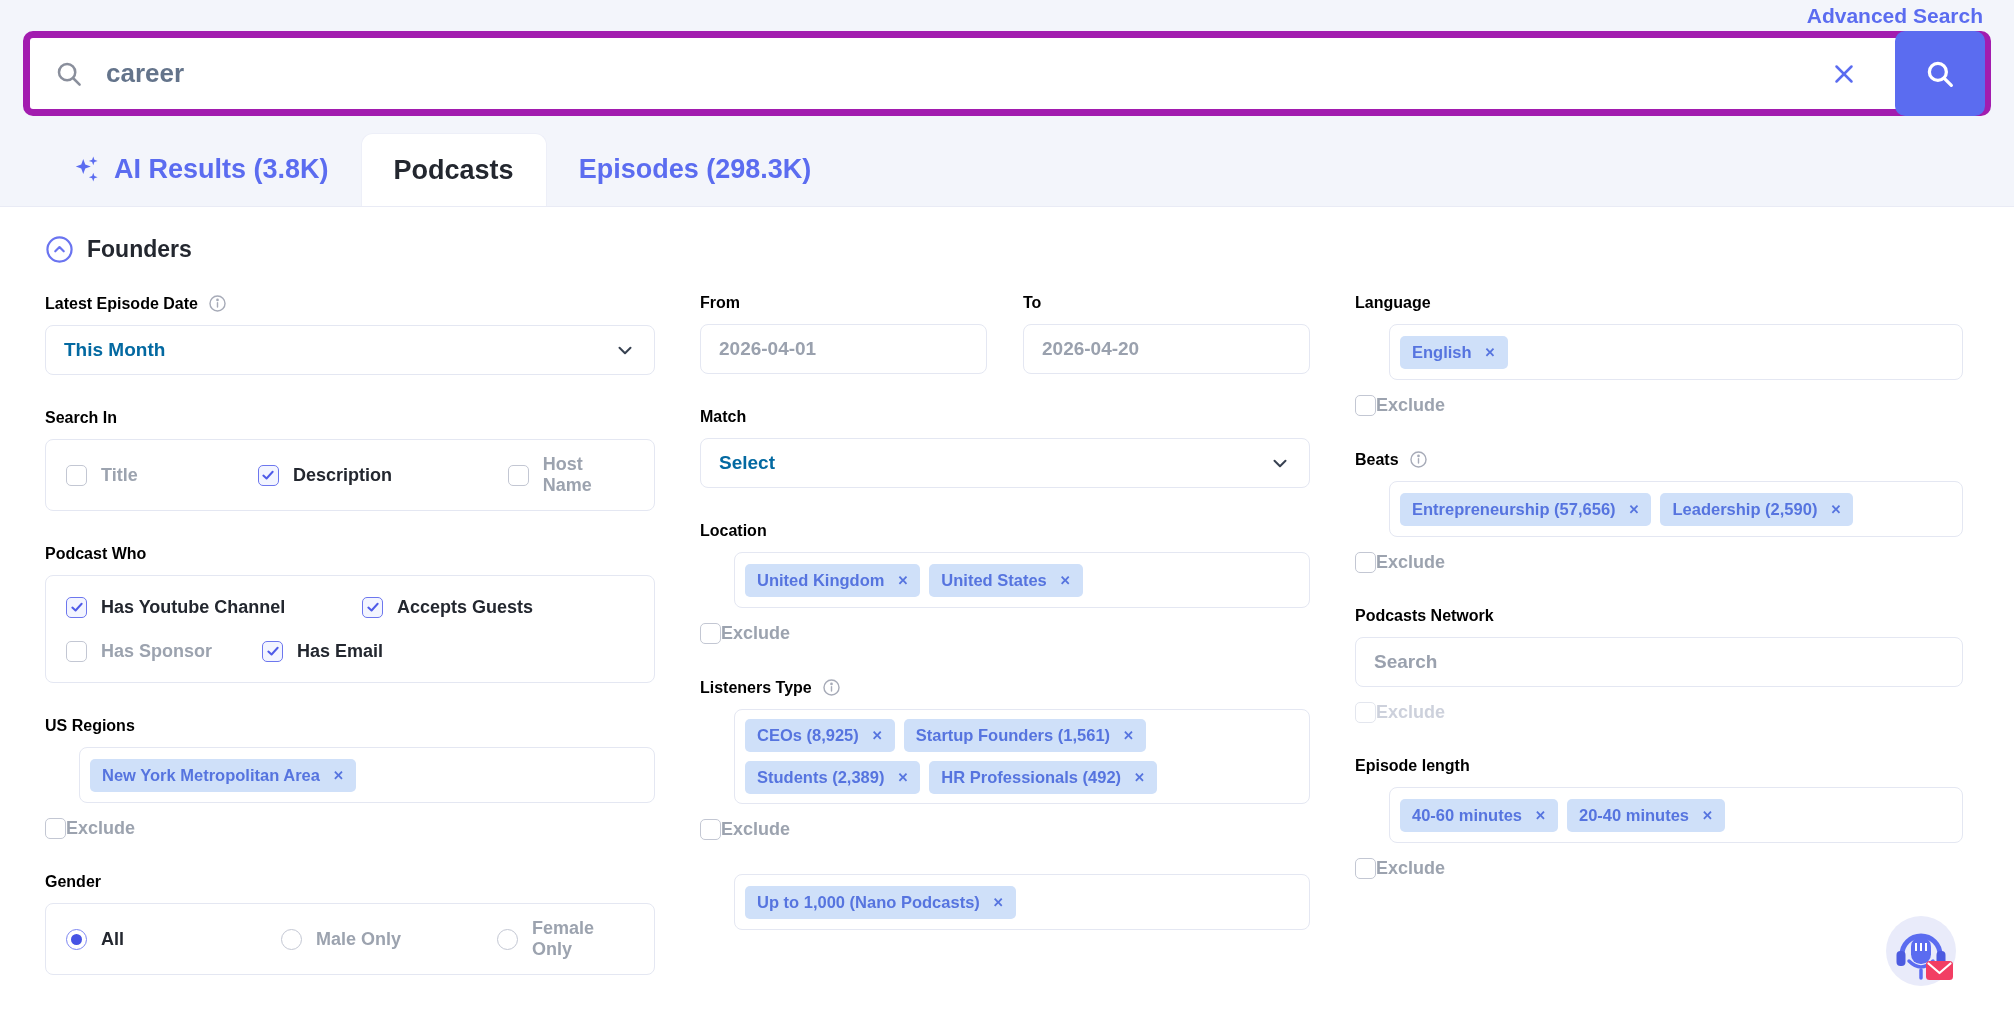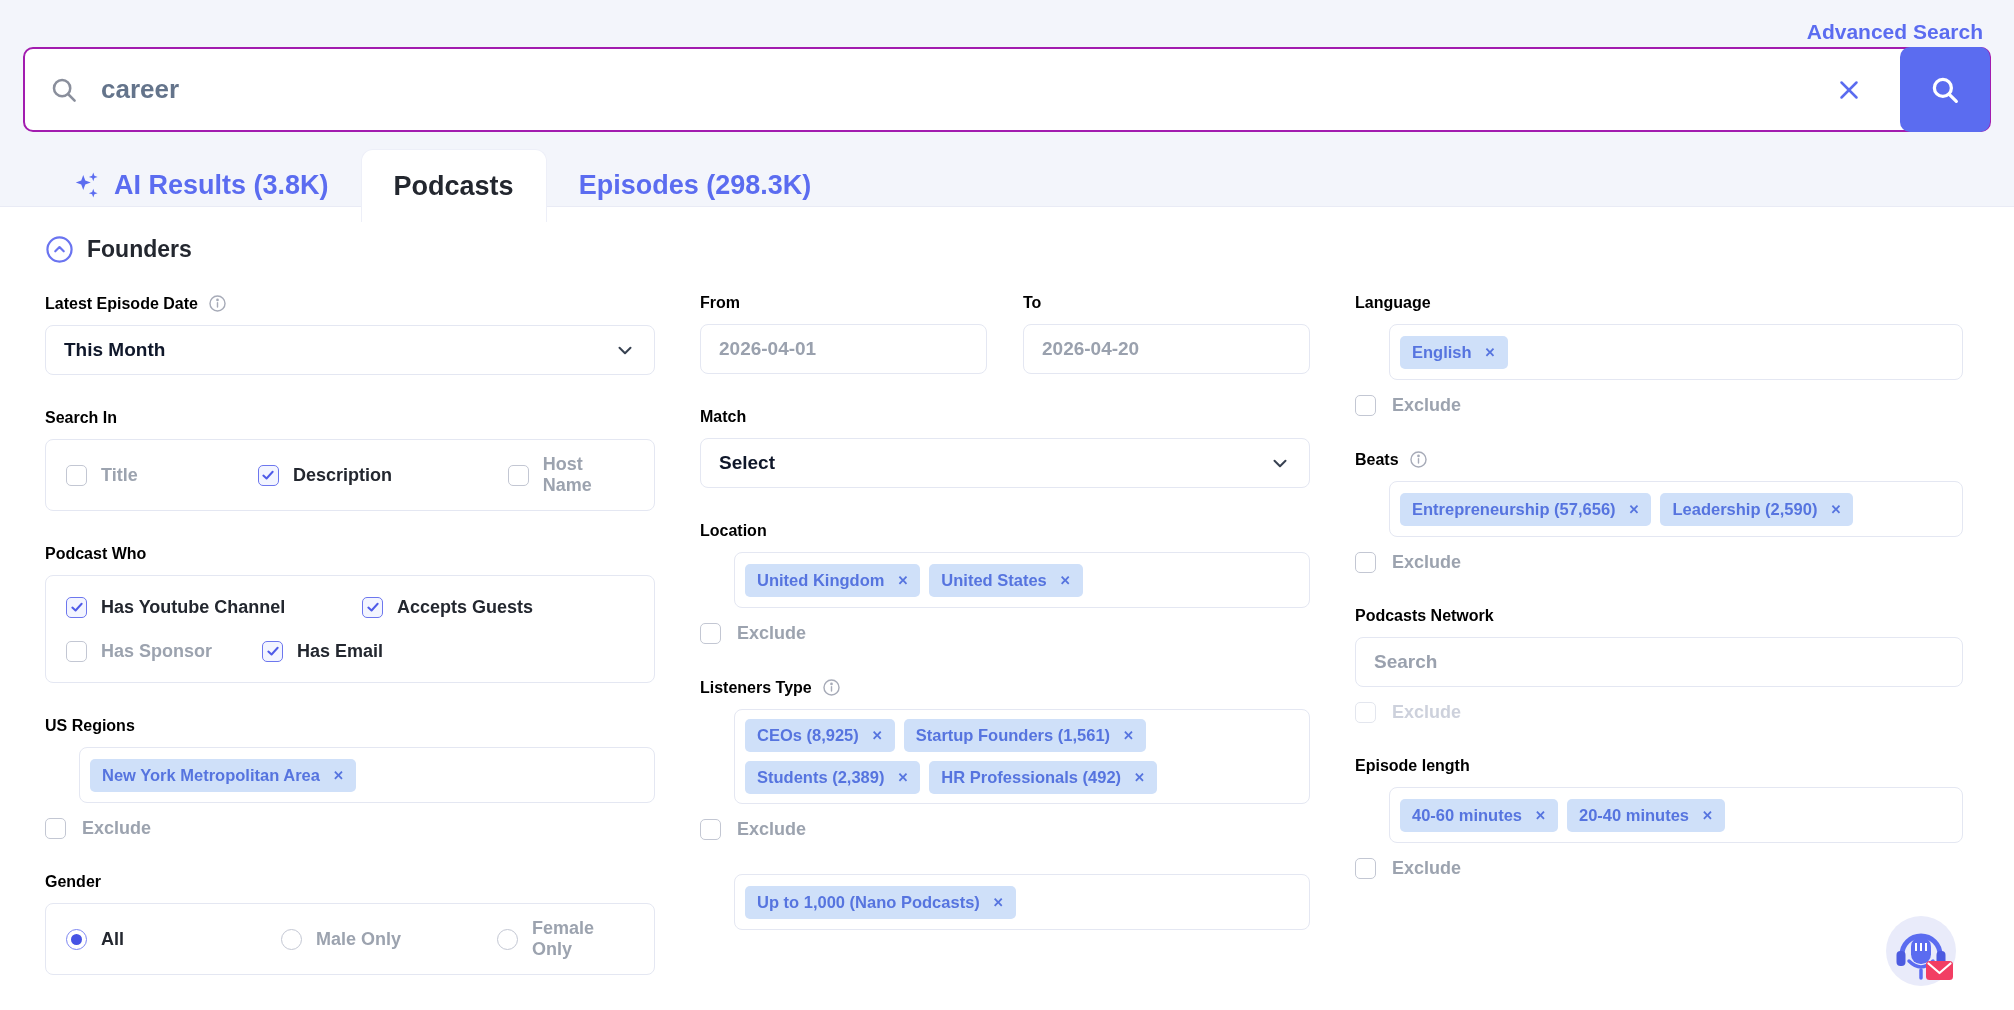--- a/index.html
+++ b/index.html
@@ -1,25 +1,25 @@
 <!DOCTYPE html>
 <html><head>
 <meta charset="utf-8">
 <style>
   * { margin:0; padding:0; box-sizing:border-box; }
   html,body { width:2014px; height:1010px; }
   body { font-family:"Liberation Sans", sans-serif; background:#fff; overflow:hidden; }
   .page { width:2014px; height:1010px; position:relative; background:#fff; }
 
   
-  .top-band { background:#F3F5FB; border-bottom:1px solid #E9EBF5; padding:16px 23px; height:207px; position:relative; }
+  .top-band { background:#F3F5FB; border-bottom:1px solid #E9EBF5; padding:0 23px; height:207px; position:relative; }
   .adv-row { height:31px; display:flex; justify-content:flex-end; align-items:center; padding-right:8px; }
   .adv-link { color:#5B6CF0; font-size:21px; font-weight:700; text-decoration:none; cursor:pointer; }
 
-  .search-bar { height:85px; background:#fff; border:2px solid #a21caf; border-radius:10px; display:flex; align-items:center; position:relative; }
+  .search-bar { height:85px; background:#fff; border:7px solid #a21caf; border-radius:10px; display:flex; align-items:center; position:relative; }
   .search-bar .mag { margin-left:24px; flex:0 0 auto; }
   .search-input { flex:1; border:none; outline:none; font-family:"Liberation Sans",sans-serif; font-size:26px; font-weight:600; color:#64748B; margin-left:22px; background:transparent; }
   .clear-btn { background:none; border:none; cursor:pointer; padding:8px; margin-right:28px; display:flex; align-items:center; }
   .search-btn { width:90px; height:85px; margin-right:-1px; background:#5B6CF0; border:none; border-radius:10px; cursor:pointer; display:flex; align-items:center; justify-content:center; flex:0 0 auto; }
 
   .tabs { display:flex; align-items:stretch; height:72px; margin-top:17px; padding-left:17px; }
   .tab { display:flex; align-items:center; gap:12px; padding:0 32px; font-size:27px; font-weight:700; color:#5B6CF0; cursor:pointer; }
   .tab.active { background:#fff; color:#23272F; border-radius:12px 12px 0 0; border:1px solid #EDEFF8; border-bottom:none; height:73px; }
 
   
@@ -28,29 +28,29 @@
   .filters-header span { font-size:23px; font-weight:700; color:#23272F; }
 
   .grid { display:grid; grid-template-columns:610px 610px 608px; column-gap:45px; }
 
   .field { margin-bottom:34px; }
   .flabel { display:flex; align-items:center; gap:10px; margin-bottom:12px; }
   .flabel .lt { font-size:16px; font-weight:700; color:#000000; }
 
   .ctrl { border:1px solid #E4E7F2; border-radius:8px; background:#fff; min-height:50px; display:flex; align-items:center; padding:0 18px; }
   .select { justify-content:space-between; cursor:pointer; }
-  .ph { color:#0f172a; font-size:19px; font-weight:600;text-align:center; }
+  .ph { color:#0369a1; font-size:19px; font-weight:600;text-align:center; }
   .text-input { width:100%; border:none; outline:none; font-family:"Liberation Sans",sans-serif; font-size:19px; font-weight:600; color:#9AA1AE; background:transparent; }
   .text-input::placeholder { color:#9AA1AE; }
 
   .tagbox { border:1px solid #E4E7F2; border-radius:8px; background:#fff; min-height:56px; padding:9px 10px; display:flex; flex-wrap:wrap; gap:9px; align-items:center;margin-left:34px; }
   .tag { background:#CFE0F9; border-radius:5px; padding:7px 12px; display:inline-flex; align-items:center; gap:13px; font-size:16.5px; font-weight:600; color:#5674DF; white-space:nowrap; }
   .tag .tx { font-size:13px; font-weight:700; color:#5674DF; cursor:pointer; line-height:1; }
 
-  .exclude { display:flex; align-items:center; gap:16px; margin-top:15px; cursor:pointer; }
+  .exclude { display:flex; align-items:center; margin-top:15px; cursor:pointer; }
   .exclude .xlbl { font-size:18px; font-weight:600; color:#9CA3AF; }
   .exclude.disabled .xlbl { color:#CDD1DC; }
   .exclude.disabled .cb { border-color:#E3E6EE; }
 
   .cb { width:21px; height:21px; border:1.6px solid #C3C7D3; border-radius:5px; background:#fff; display:inline-flex; align-items:center; justify-content:center; flex:0 0 auto; }
   .cb.checked { border-color:#6D77EE; background:#F3F5FF; }
 
   .groupbox { border:1px solid #E4E7F2; border-radius:8px; background:#fff; padding:14px 20px; }
   .grow { display:flex; align-items:center; min-height:34px; }
   .citem { display:flex; align-items:center; gap:14px; cursor:pointer; }

